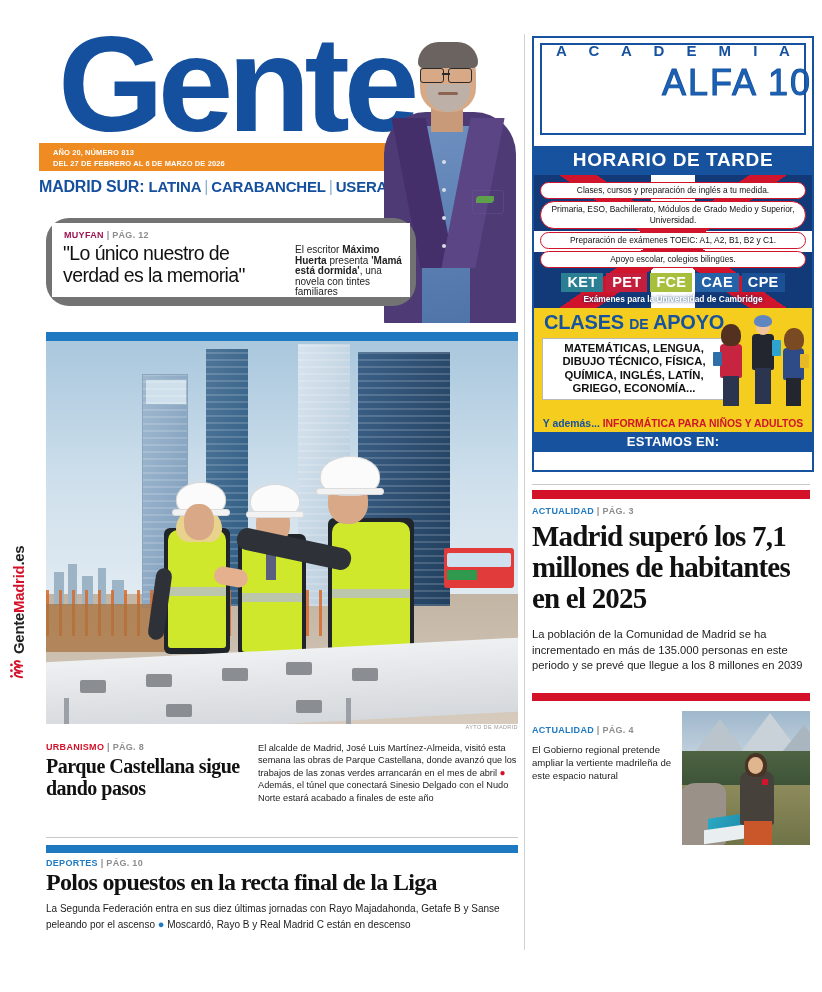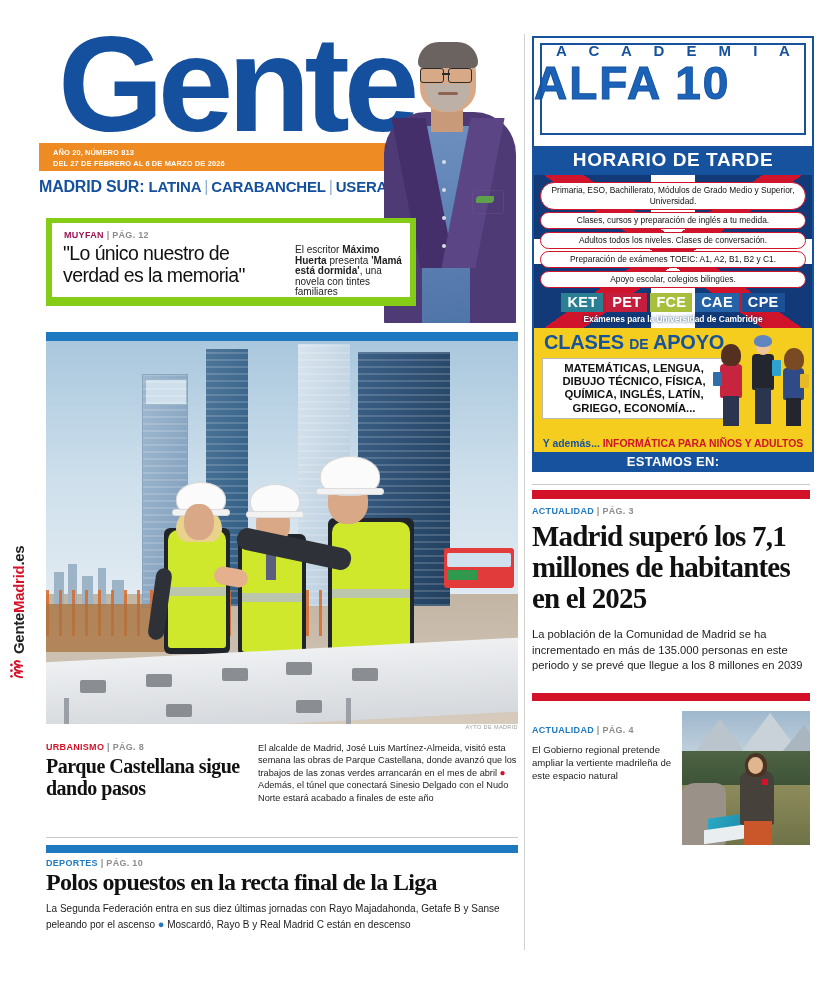--- a/index.html
+++ b/index.html
@@ -28,21 +28,21 @@
   .dateband div{color:#fff;font-size:7.5px;font-weight:700;letter-spacing:.1px;
     margin-left:14px;line-height:11px;}
   .dateband div:first-child{padding-top:4px;}
   .sections{position:absolute;left:39px;top:178px;font-size:16px;font-weight:700;
     color:#15509e;letter-spacing:-.2px;}
   .sections .sep{color:#8fb0d6;font-weight:400;padding:0 3px;}
   .sections .sml{font-size:15px;}
 
   
   .teaser{position:absolute;left:46px;top:218px;width:370px;height:88px;
-    background:#84cc16;}
+    background:#737373;border-radius:23px;}
   .teaser-in{position:absolute;left:6px;top:5px;width:358px;height:74px;background:#fff;}
   .kicker{font-size:9px;font-weight:700;letter-spacing:.3px;}
   .kicker .pag{color:#8d8d8d;font-weight:700;}
   .teaser-kicker{position:absolute;left:12px;top:7px;color:#9e1452;}
   .teaser-head{position:absolute;left:11px;top:19px;width:218px;font-size:19.5px;
     line-height:22px;font-weight:400;color:#111;letter-spacing:-.6px;
     font-family:"Liberation Sans",sans-serif;}
   .teaser-body{position:absolute;left:243px;top:22px;width:112px;font-size:10px;
     line-height:10.5px;color:#222;}
   .teaser-body b{font-weight:700;}
@@ -157,21 +157,21 @@
   
   .divider{position:absolute;left:524px;top:34px;width:1px;height:916px;background:#d2d2d2;}
   .rcol{position:absolute;left:532px;top:36px;width:278px;}
 
   
   .ad{position:relative;width:278px;height:432px;border:2px solid #16529e;
     background:#fff;overflow:hidden;}
   .ad-top{position:relative;height:104px;background:#fff;padding-top:4px;}
   .ad-acad{text-align:center;font-size:15px;font-weight:700;color:#16529e;
     letter-spacing:9px;margin-left:9px;}
-  .ad-alfa{text-align:left;font-size:46px;line-height:48px;font-weight:700;
+  .ad-alfa{text-align:right;font-size:36px;line-height:48px;font-weight:400;
     color:#1b63b8;letter-spacing:2px;-webkit-text-stroke:1px #16529e;}
   .ad-box{position:absolute;left:6px;top:5px;width:262px;height:88px;
     border:2px solid #16529e;}
   .ad-horario{background:#16529e;color:#fff;text-align:center;font-size:19px;
     font-weight:700;letter-spacing:.6px;padding:3px 0 4px;}
   .ad-uk{position:relative;background:
       linear-gradient(35deg,transparent 46%,#cf142b 46% 54%,transparent 54%),
       linear-gradient(-35deg,transparent 46%,#cf142b 46% 54%,transparent 54%),
       linear-gradient(0deg,transparent 42%,#fff 42% 58%,transparent 58%),
       linear-gradient(90deg,transparent 42%,#fff 42% 58%,transparent 58%),
@@ -413,23 +413,22 @@
   <div class="rcol">
 
     <div class="ad">
       <div class="ad-top">
         <div class="ad-box"></div>
         <div class="ad-acad">A C A D E M I A</div>
         <div class="ad-alfa">ALFA 10</div>
       </div>
       <div class="ad-horario">HORARIO DE TARDE</div>
       <div class="ad-uk">
+        <div class="ad-line">Clases, cursos y preparación de inglés a tu medida.</div>
         <div class="ad-line">Primaria, ESO, Bachillerato, Módulos de Grado Medio y Superior, Universidad.</div>
-        <div class="ad-line">Clases, cursos y preparación de inglés a tu medida.</div>
-        <div class="ad-line">Adultos todos los niveles. Clases de conversación.</div>
         <div class="ad-line">Preparación de exámenes TOEIC: A1, A2, B1, B2 y C1.</div>
         <div class="ad-line">Apoyo escolar, colegios bilingües.</div>
         <div class="ad-badges">
           <span class="badge" style="background:#2b7f92">KET</span>
           <span class="badge" style="background:#c31f3c">PET</span>
           <span class="badge" style="background:#a8bf3e">FCE</span>
           <span class="badge" style="background:#2563a8">CAE</span>
           <span class="badge" style="background:#1b4f96">CPE</span>
         </div>
         <div class="ad-cam">Exámenes para la Universidad de Cambridge</div>

